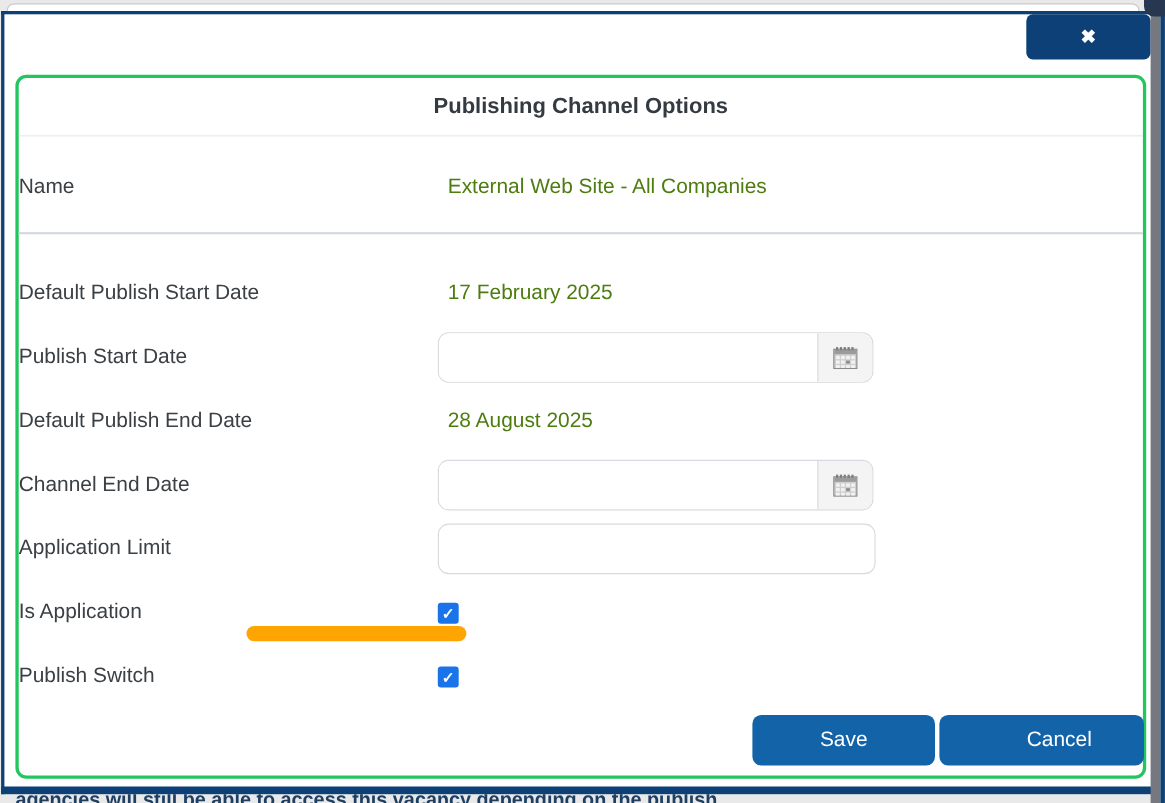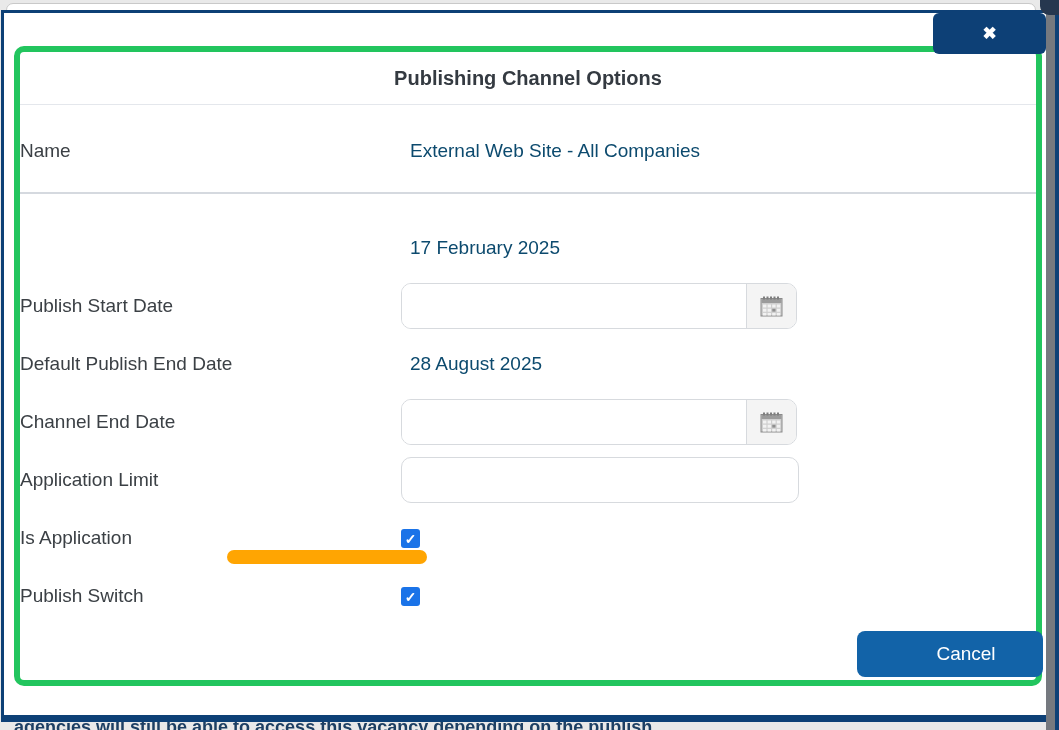--- a/index.html
+++ b/index.html
@@ -37,39 +37,39 @@
     border-top:3px solid #0d4076; border-left:3px solid #0d4076;
     border-bottom:7px solid #0d4076; z-index:2;
   }
   .close-btn {
     position:absolute; left:933px; top:13px; width:113px; height:41px;
     background:#0d4076; border-radius:6px; color:#fff; z-index:4;
     display:flex; align-items:center; justify-content:center;
     font-size:17px; font-weight:bold; cursor:pointer; border:none;
   }
   .panel {
-    position:absolute; left:14px; top:46px; width:1028px; height:640px;
+    position:absolute; left:14px; top:68px; width:1028px; height:640px;
     box-sizing:border-box; background:#fff;
-    border:6px solid #22c55e; border-radius:10px; z-index:3;
+    border:3px solid #22c55e; border-radius:10px; z-index:3;
   }
   .panel-title {
     position:absolute; left:0; right:0; top:0; height:52px;
     border-bottom:1px solid #e4e7ec;
     display:flex; align-items:center; justify-content:center;
     font-weight:bold; font-size:20px; color:#343a41;
   }
   .divider {
     position:absolute; left:0; right:0; top:140px; height:2px; background:#d5d9df;
   }
   .f-label {
     position:absolute; left:0; width:356px; text-align:left;
     font-size:19px; color:#3b4045; line-height:24px;
   }
   .f-value {
-    position:absolute; left:390px; font-size:19px; color:#0c4a6e; line-height:24px;
+    position:absolute; left:390px; font-size:19px; color:#4d7c0f; line-height:24px;
     white-space:nowrap;
   }
   .input-group {
     position:absolute; left:381px; width:396px; height:46px; box-sizing:border-box;
     display:flex; border:1px solid #d7dade; border-radius:10px;
     overflow:hidden; background:#fff;
   }
   .input-group input {
     flex:1; min-width:0; border:none; outline:none;
     font-size:17px; padding:0 12px; background:#fff;
@@ -125,20 +125,21 @@
 
   <div class="panel">
 
     <div class="panel-title">Publishing Channel Options</div>
 
     <div class="f-label" style="top:87px">Name</div>
     <div class="f-value" style="top:87px">External Web Site - All Companies</div>
 
     <div class="divider"></div>
 
+    <div class="f-label" style="top:184px">Default Publish Start Date</div>
     <div class="f-value" style="top:184px">17 February 2025</div>
 
     <div class="f-label" style="top:242px">Publish Start Date</div>
     <div class="input-group" style="top:231px">
       <input type="text" value="" style="">
       <button class="cal-btn">
         <svg width="23" height="21" viewBox="0 0 23 21">
           <rect x="1" y="2.5" width="21" height="17.5" fill="#cfcfcf" stroke="#8a8a8a" stroke-width="1"></rect>
           <rect x="1.5" y="3" width="20" height="4" fill="#9b9b9b"></rect>
           <g fill="#7e7e7e">
@@ -210,16 +211,17 @@
     <div class="checkbox checked" style="top:477px">
       <span class="check">✓</span>
     </div>
     <div class="highlight-bar"></div>
 
     <div class="f-label" style="top:532px">Publish Switch</div>
     <div class="checkbox checked" style="top:535px">
       <span class="check">✓</span>
     </div>
 
+    <button class="btn btn-save">Save</button>
     <button class="btn btn-cancel">Cancel</button>
 
   </div>
 </div>
 
 </body></html>

